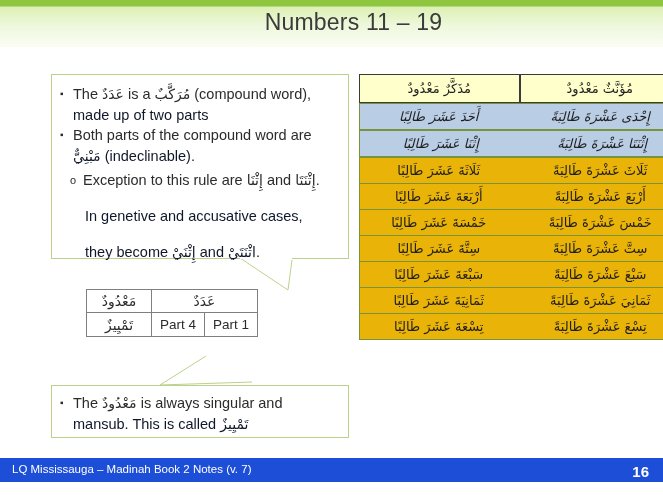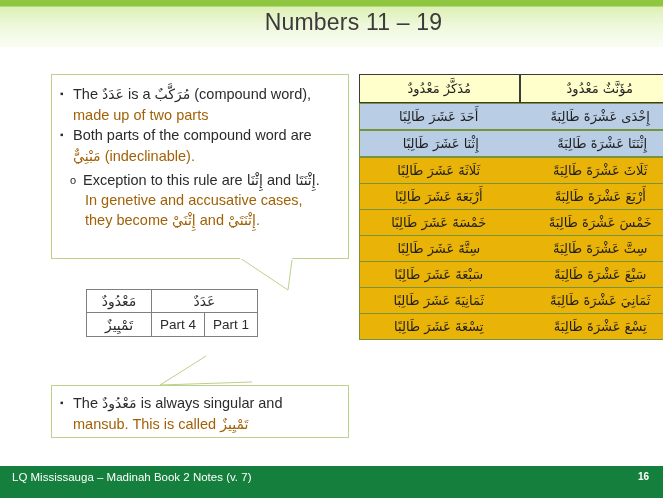--- a/index.html
+++ b/index.html
@@ -80,27 +80,27 @@
     min-width: 13px;
     font-size: 10px;
     line-height: 20px;
     color: #2b2b2b;
     text-align: left;
   }
   .bullet-mark.circle { font-size: 11px; }
   .bullet-body { flex: 1; }
   .cont-line {
     font-size: 14.5px;
-    color: #a16207;
+    color: #0f172a;
     line-height: 20px;
     padding-left: 13px;
   }
   .sub-block { margin-top: 4px; padding-left: 10px; }
   .sub-block .bullet-line { margin-bottom: 0; }
-  .sub-block .cont-line { padding-left: 15px; }
+  .sub-block .cont-line { padding-left: 15px; margin-top: 16px; }
   .ar {
     font-family: "DejaVu Sans", sans-serif;
     direction: rtl;
     unicode-bidi: isolate;
     font-size: 14px;
   }
 
   
   .mini-table {
     position: absolute;
@@ -150,53 +150,54 @@
     background: #ffffcc;
     border: 1.5px solid #3a3a3a;
     font-size: 13px;
     padding: 6px 4px;
   }
   .big-table tr.hdr td.left-cell { border-right: 0.75px solid #3a3a3a; }
   .big-table tr.hdr td.right-cell { border-left: 0.75px solid #3a3a3a; }
   .big-table tr.blue td {
     background: #b9cde5;
     border: 1.5px solid #77933c;
+    font-style: italic;
   }
   .big-table tr.blue td.left-cell { border-right: none; }
   .big-table tr.blue td.right-cell { border-left: none; margin-top: 13px; }
   .big-table tr.green td {
     background: #eab308;
     border: 1px solid #77933c;
   }
   .big-table tr.green td.left-cell { border-right: none; }
   .big-table tr.green td.right-cell { border-left: none; }
   .big-table tr.blue + tr.blue td { border-top: 1.5px solid #77933c; padding-left: 8px; }
   .big-table tr.green + tr.green td { border-top: none; }
 
   
   .footer {
     position: absolute;
     left: 0;
-    bottom: 0;
+    bottom: 16px;
     width: 663px;
-    height: 32px;
-    background: #15803d;
+    height: 24px;
+    background: #1d4ed8;
   }
   .footer-text {
     position: absolute;
     left: 12px;
     top: 5px;
     font-size: 11.5px;
     color: #ffffff;
   }
   .footer-page {
     position: absolute;
     right: 14px;
     top: 5px;
-    font-size: 10px;
+    font-size: 15px;
     color: #ffffff;
     font-weight: bold;
   }
 </style>
 </head>
 <body>
 
 <div class="title-banner">
   <div class="title-text">Numbers 11 – 19</div>
 </div>

